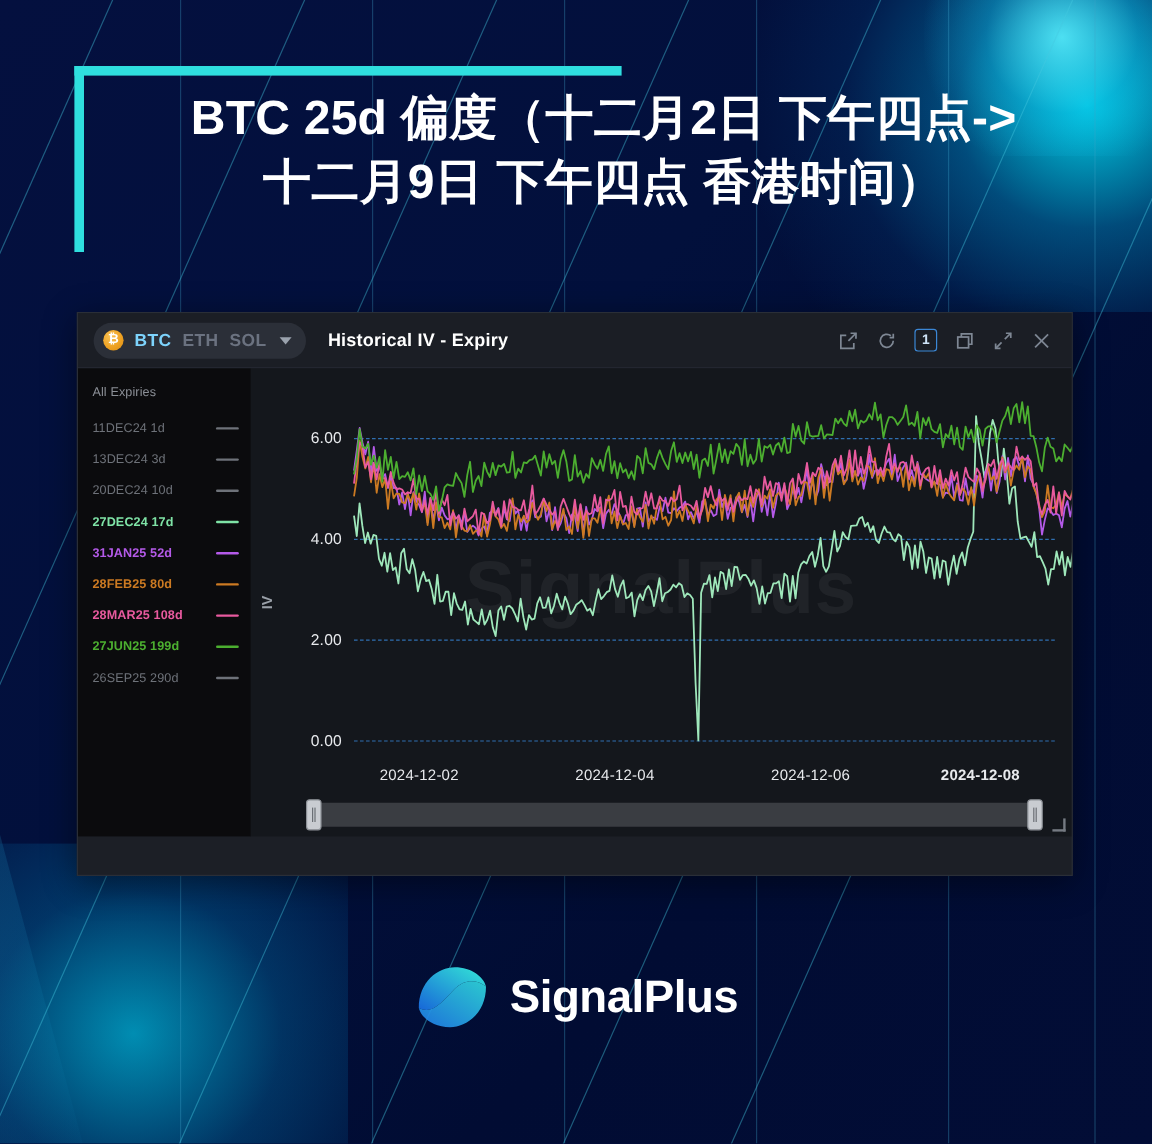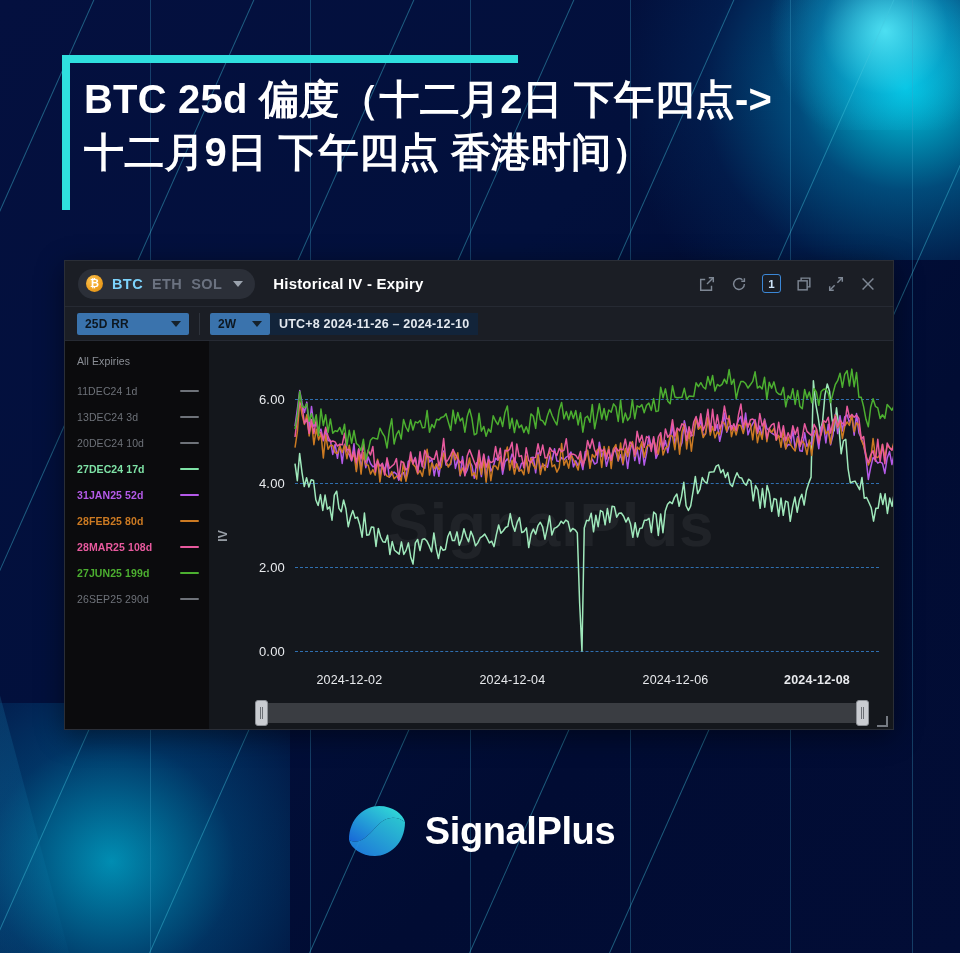--- a/index.html
+++ b/index.html
@@ -44,20 +44,21 @@
 
   
   #title-block { position: absolute; left: 62px; top: 55px; width: 860px; }
   .accent-top { position: absolute; left: 0; top: 0; width: 456px; height: 8px; background: #2fdfdf; }
   .accent-left { position: absolute; left: 0; top: 0; width: 8px; height: 155px; background: #2fdfdf; }
   .title-text {
     margin-left: 22px; padding-top: 18px;
     color: #ffffff; font-size: 40px; line-height: 1.33;
     font-weight: bold; letter-spacing: 0.2px;
     white-space: pre-line;
+    text-align: center;
   }
 
   
   #chart-window {
     position: absolute; left: 64px; top: 260px;
     width: 830px; height: 470px;
     background: #1c1f26;
     border: 1px solid #2a2e37;
     box-shadow: 0 6px 26px rgba(0,0,0,0.45);
     overflow: hidden;
@@ -260,36 +261,20 @@
       </span>
       <span class="wicon">
         <svg viewBox="0 0 20 20" fill="none" stroke="currentColor" stroke-width="1.6">
           <path d="M4 4l12 12"></path>
             <path d="M16 4L4 16"></path>
         </svg>
       </span>
     </div>
   </div>
 
-  <div class="win-toolbar">
-    <div class="tb-group">
-      <div class="blue-btn wide">
-        <span>25D RR</span>
-        <span class="caret-dk"></span>
-      </div>
-    </div>
-    <div class="tb-sep"></div>
-    <div class="tb-group">
-      <div class="blue-btn narrow">
-        <span>2W</span>
-        <span class="caret-dk"></span>
-      </div>
-      <div class="range-text">UTC+8 2024-11-26 – 2024-12-10</div>
-    </div>
-  </div>
 
   <div class="win-body">
 
     <div class="legend-pane">
       <div class="legend-head">All Expiries</div>
       <div id="legend-list">
           <div class="legend-row">
             <span class="legend-lbl muted">11DEC24 1d</span>
             <span class="legend-dash" style="background: rgb(110, 114, 121);"></span>
           </div>

